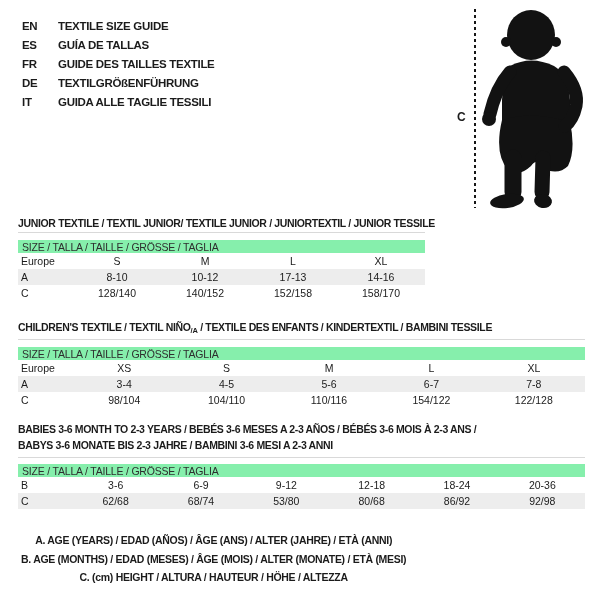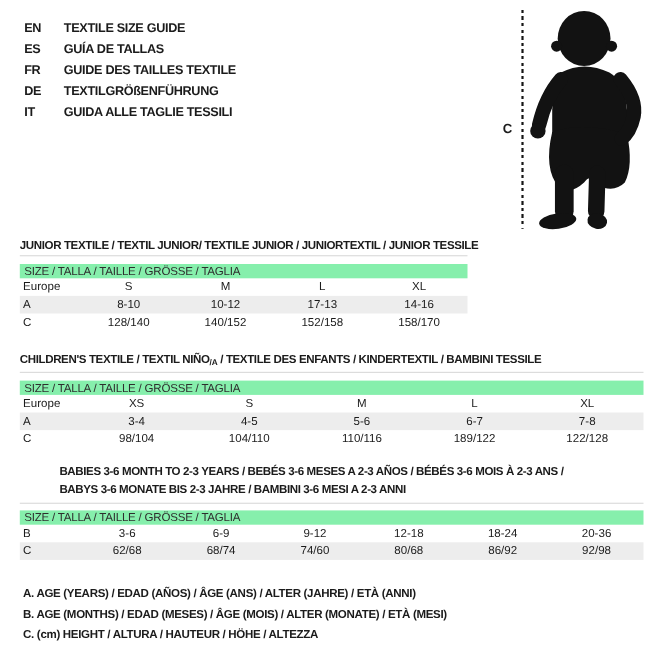--- a/index.html
+++ b/index.html
@@ -19,36 +19,36 @@
   .baby{position:absolute;left:480px;top:8px;width:112px;height:202px;}
   .baby .ink{fill:#121212;}
   .baby .limb{fill:none;stroke:#121212;stroke-linecap:round;}
   
   .tbl{position:absolute;left:18px;}
   .t1{top:217px;width:407px;}
   .t2{top:321px;width:567px;}
   .t3{top:421px;width:567px;}
   .tbl-title{margin:0;font-size:10.5px;font-weight:700;letter-spacing:-0.35px;
              line-height:13px;white-space:nowrap;}
-  .t3 .tbl-title{line-height:16px;margin-left:36px;}
+  .t3 .tbl-title{line-height:16px;}
   .t2sub{font-size:7.5px;vertical-align:-2px;letter-spacing:-0.2px;}
   .topline{height:1px;background:#d9d9d9;margin-top:2px;}
   .t3 .topline{margin-top:4px;}
   .size-bar{height:13px;background:#86efac;display:flex;align-items:center;
             margin-top:7px;padding-left:4px;font-size:10.5px;letter-spacing:-0.2px;
             color:#2e2e2e;white-space:nowrap;}
   .t3 .size-bar{margin-top:6px;}
   .row{display:flex;height:16px;align-items:center;font-size:10.5px;}
   .row .c0{width:52px;flex:none;padding-left:3px;text-align:left;}
   .row .cv{flex:1;text-align:center;}
   .row.alt{background:#ededed;}
   
   .footnotes{position:absolute;left:21px;top:531px;}
   .fn{font-size:10.5px;font-weight:700;letter-spacing:-0.3px;line-height:18.5px;
-      white-space:nowrap;}
+      white-space:nowrap;text-align:center;}
 </style>
 </head>
 <body>
 
 <div class="sheet">
 
   <div class="lang-block">
     <div class="lang-row">
       <span class="lang-code">EN</span>
       <span class="lang-label">TEXTILE SIZE GUIDE</span>
@@ -133,21 +133,21 @@
       <span class="cv">4-5</span>
       <span class="cv">5-6</span>
       <span class="cv">6-7</span>
       <span class="cv">7-8</span>
     </div>
     <div class="row">
       <span class="c0">C</span>
       <span class="cv">98/104</span>
       <span class="cv">104/110</span>
       <span class="cv">110/116</span>
-      <span class="cv">189/122</span>
+      <span class="cv">154/122</span>
       <span class="cv">122/128</span>
     </div>
   </section>
 
   <section class="tbl t3">
     <h3 class="tbl-title">BABIES 3-6 MONTH TO 2-3 YEARS / BEBÉS 3-6 MESES A 2-3 AÑOS / BÉBÉS 3-6 MOIS À 2-3 ANS /</h3>
     <h3 class="tbl-title">BABYS 3-6 MONATE BIS 2-3 JAHRE / BAMBINI 3-6 MESI A 2-3 ANNI</h3>
     <div class="topline"></div>
     <div class="size-bar">SIZE / TALLA / TAILLE / GRÖSSE / TAGLIA</div>
     <div class="row">
@@ -156,21 +156,21 @@
       <span class="cv">6-9</span>
       <span class="cv">9-12</span>
       <span class="cv">12-18</span>
       <span class="cv">18-24</span>
       <span class="cv">20-36</span>
     </div>
     <div class="row alt">
       <span class="c0">C</span>
       <span class="cv">62/68</span>
       <span class="cv">68/74</span>
-      <span class="cv">74/60</span>
+      <span class="cv">53/80</span>
       <span class="cv">80/68</span>
       <span class="cv">86/92</span>
       <span class="cv">92/98</span>
     </div>
   </section>
 
   <div class="footnotes">
     <div class="fn">A. AGE (YEARS) / EDAD (AÑOS) / ÂGE (ANS) / ALTER (JAHRE) / ETÀ (ANNI)</div>
     <div class="fn">B. AGE (MONTHS) / EDAD (MESES) / ÂGE (MOIS) / ALTER (MONATE) / ETÀ (MESI)</div>
     <div class="fn">C. (cm) HEIGHT / ALTURA / HAUTEUR / HÖHE / ALTEZZA</div>

